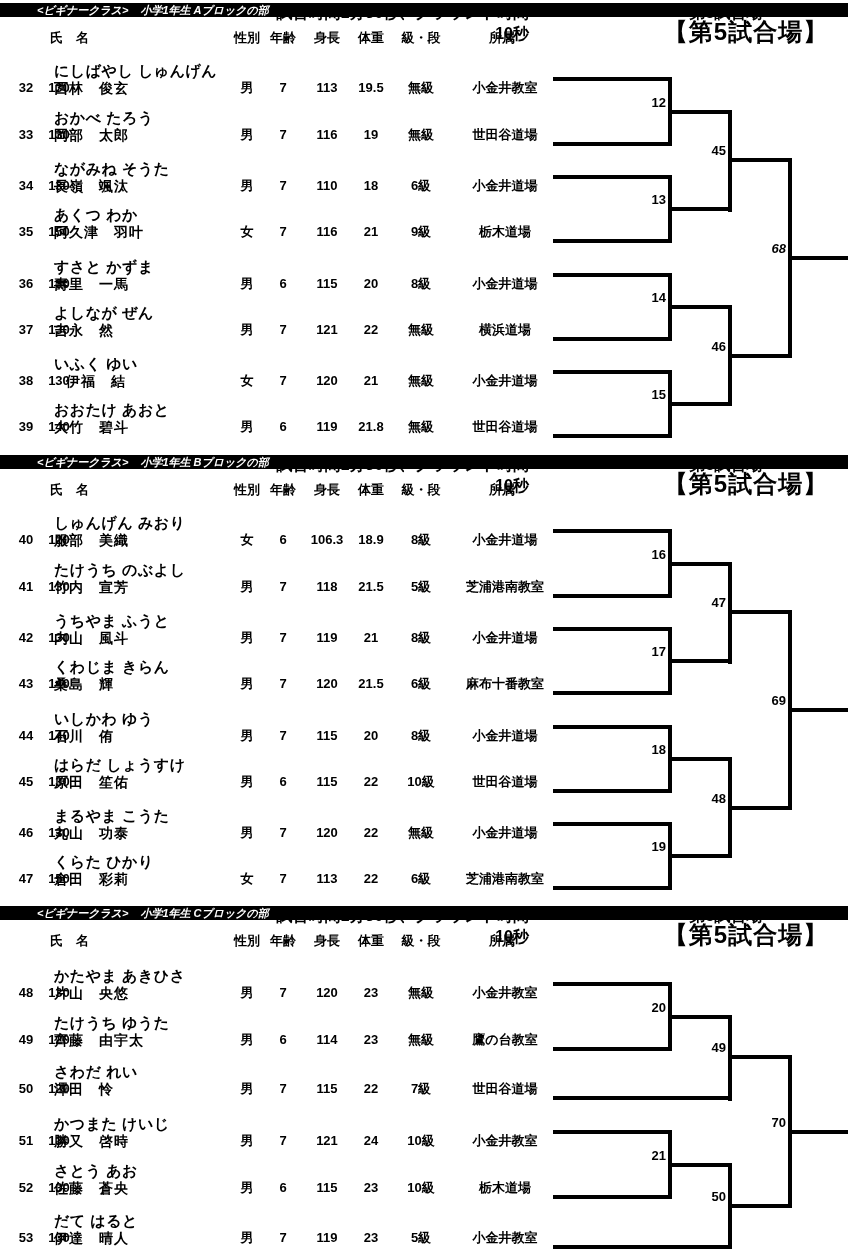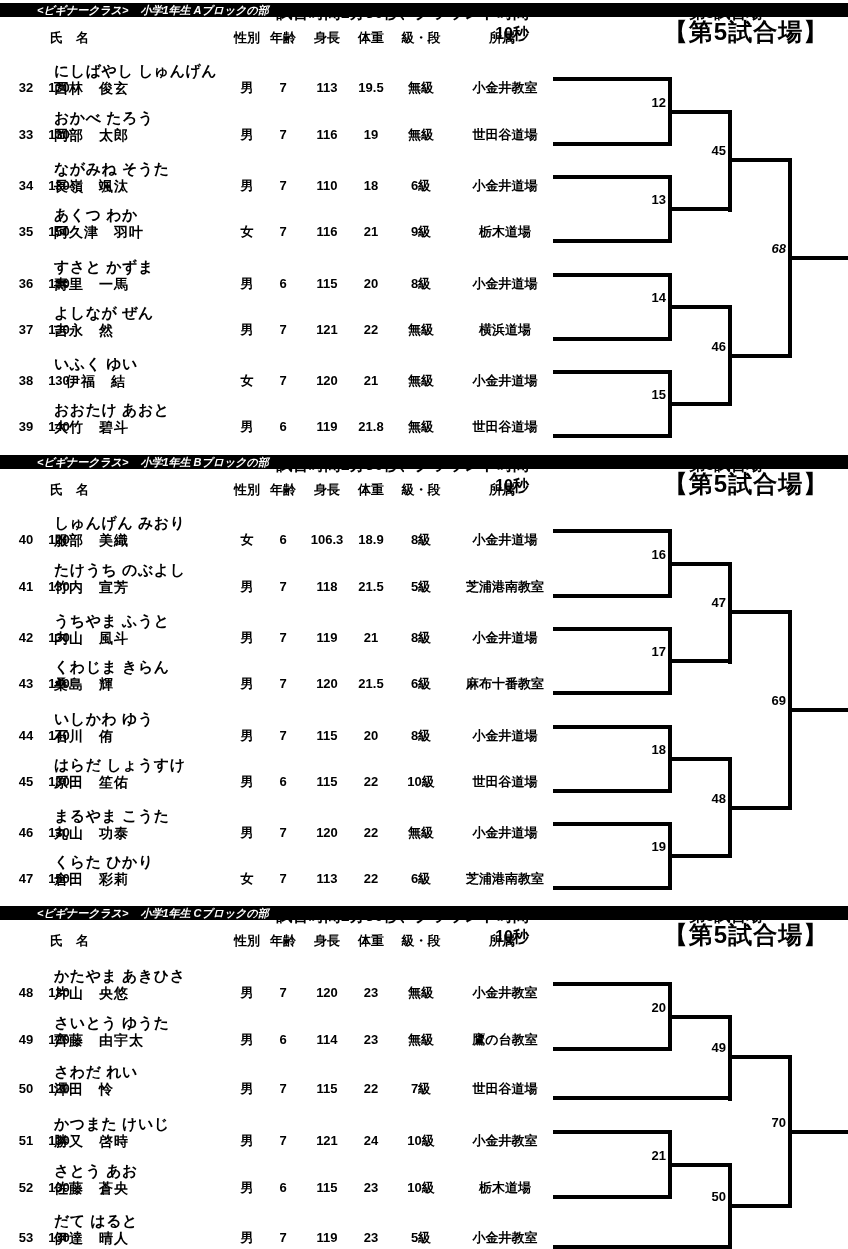--- a/index.html
+++ b/index.html
@@ -336,21 +336,21 @@
         <div class="cell ctr" style="left: 227px; width: 40px; top: 985px;">男</div>
         <div class="cell ctr" style="left: 263px; width: 40px; top: 985px;">7</div>
         <div class="cell ctr" style="left: 299px; width: 56px; top: 985px;">120</div>
         <div class="cell ctr" style="left: 343px; width: 56px; top: 985px;">23</div>
         <div class="cell ctr" style="left: 391px; width: 60px; top: 985px;">無級</div>
         <div class="cell ctr" style="left: 432px; width: 146px; top: 985px;">小金井教室</div>
       </div>
       <div>
         <div class="cell ctr" style="left: 8px; width: 36px; top: 1032px;">49</div>
         <div class="cell ctr" style="left: 40px; width: 38px; top: 1032px;">120</div>
-        <div class="kana" style="left: 54px; top: 1017px;">さいとう ゆうた</div>
+        <div class="kana" style="left: 54px; top: 1017px;">たけうち ゆうた</div>
         <div class="nm" style="left: 54px; top: 1031px;">齊藤　由宇太</div>
         <div class="cell ctr" style="left: 227px; width: 40px; top: 1032px;">男</div>
         <div class="cell ctr" style="left: 263px; width: 40px; top: 1032px;">6</div>
         <div class="cell ctr" style="left: 299px; width: 56px; top: 1032px;">114</div>
         <div class="cell ctr" style="left: 343px; width: 56px; top: 1032px;">23</div>
         <div class="cell ctr" style="left: 391px; width: 60px; top: 1032px;">無級</div>
         <div class="cell ctr" style="left: 432px; width: 146px; top: 1032px;">鷹の台教室</div>
       </div>
       <div>
         <div class="cell ctr" style="left: 8px; width: 36px; top: 1081px;">50</div>

